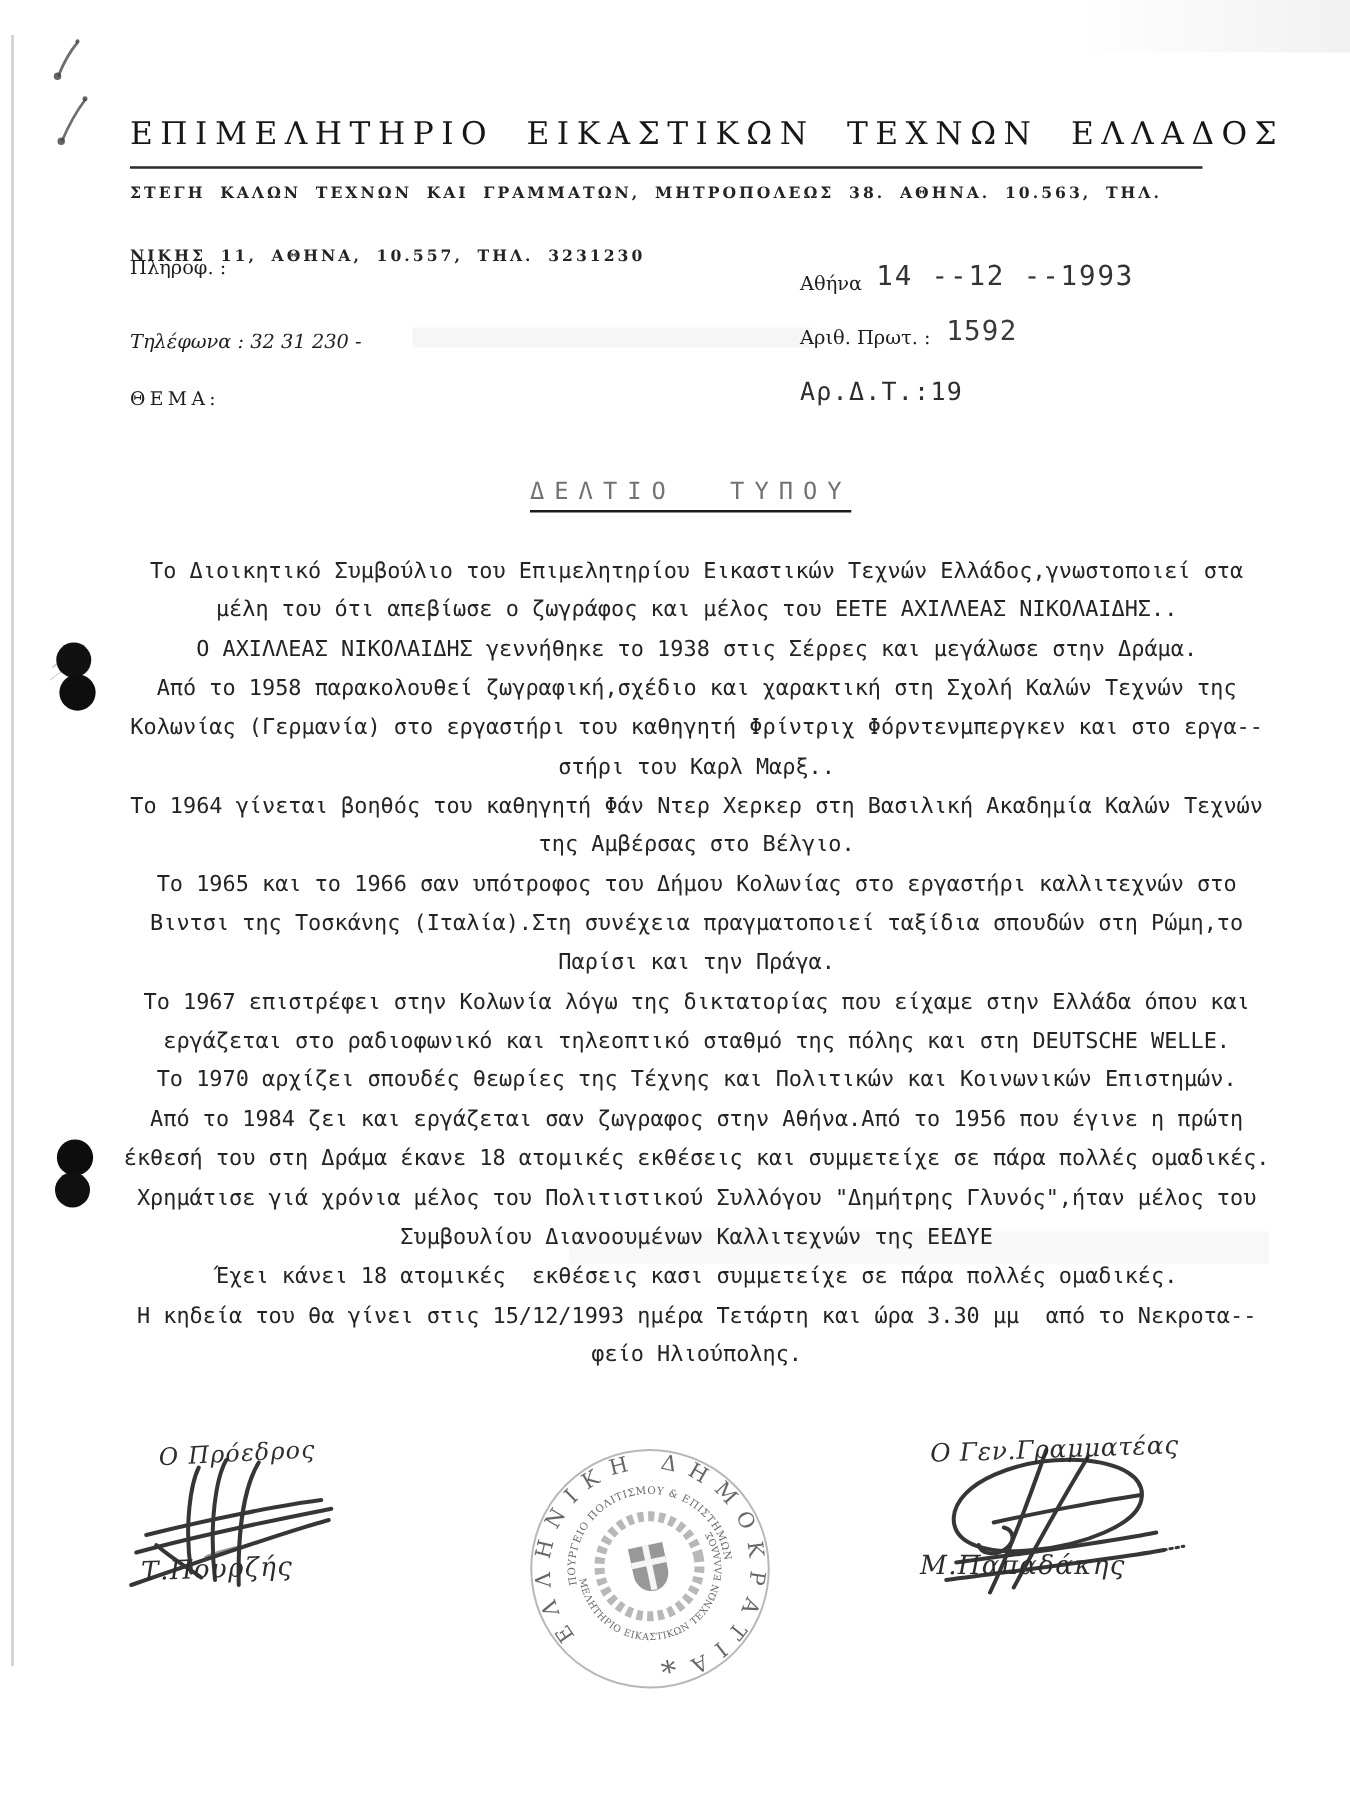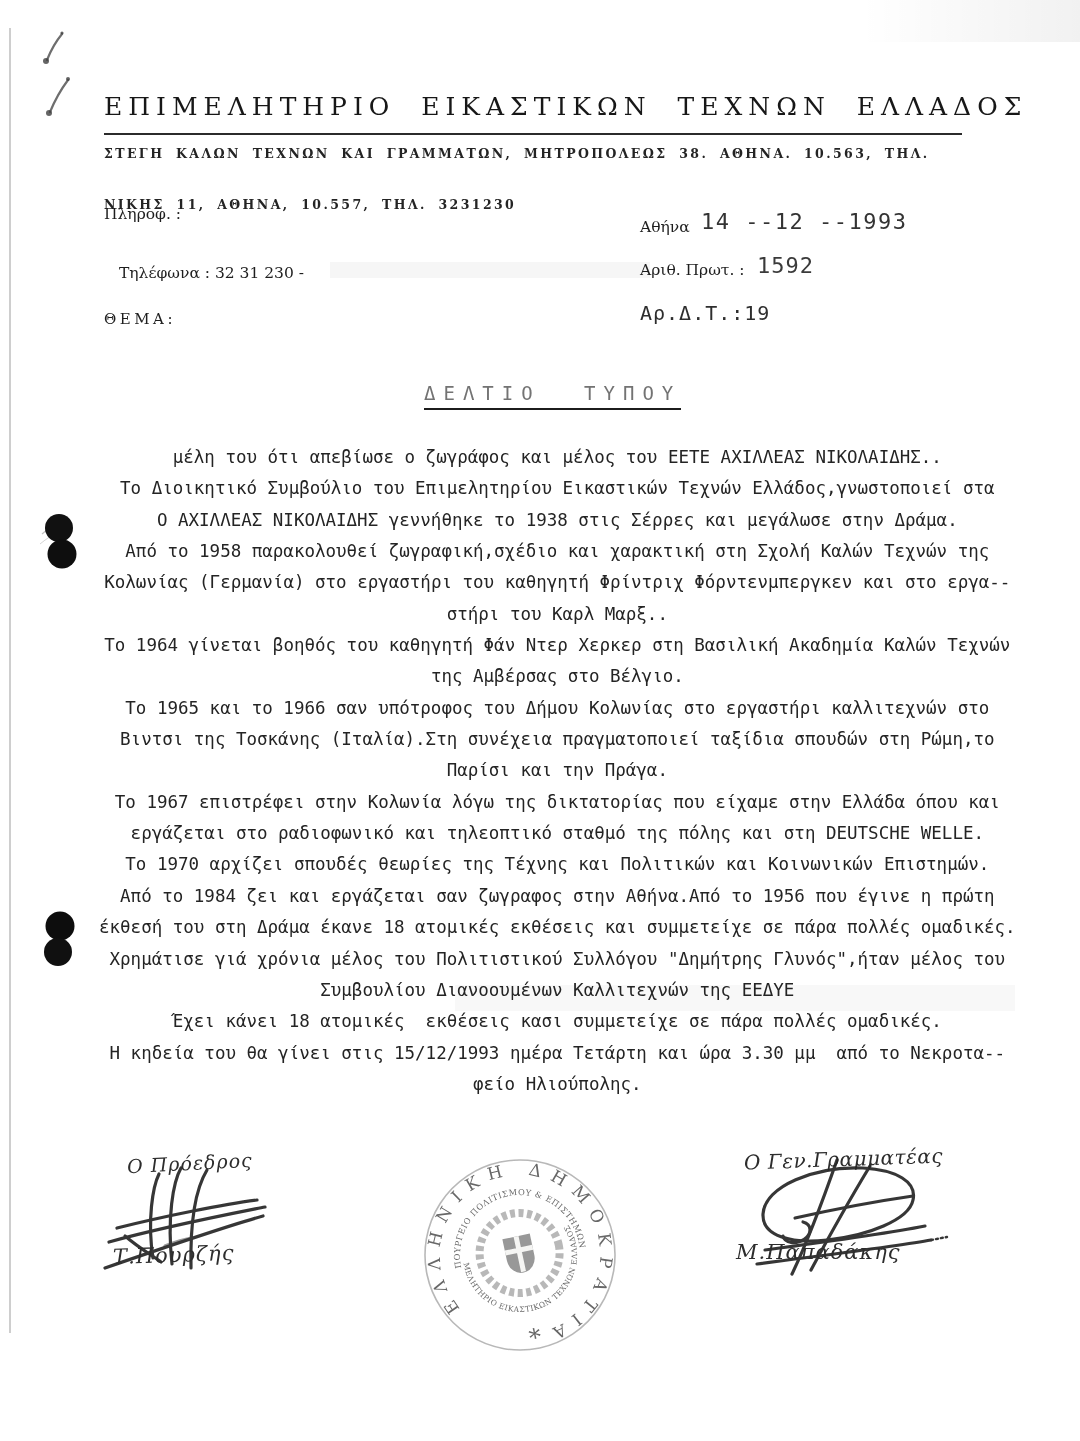--- a/index.html
+++ b/index.html
@@ -15,21 +15,21 @@
     color:#171717;white-space:nowrap;}
   .head-rule{left:104px;top:133px;width:858px;height:2px;background:#2b2b2b;}
   .addr{font-size:12.5px;font-weight:bold;letter-spacing:2.4px;word-spacing:5px;
     color:#242424;white-space:pre;}
   .addr1{left:104px;top:146px;}
   .addr2{left:104px;top:167px;margin-top:30px;}
 
   
   .meta-label{font-size:15.5px;color:#1e1e1e;white-space:pre;}
   .lbl-info{left:104px;top:205px;}
-  .lbl-phones{left:119px;top:264px;}
+  .lbl-phones{left:104px;top:264px;font-style:italic;}
   .lbl-subject{left:104px;top:310px;font-size:15px;letter-spacing:3.5px;}
   .lbl-city{left:640px;top:218px;}
   .val-date{left:701px;top:209px;font-size:22px;letter-spacing:1.5px;color:#333;white-space:pre;}
   .lbl-prot{left:640px;top:261px;}
   .val-prot{left:757px;top:253px;font-size:22px;letter-spacing:1px;color:#3a3a3a;}
   .val-pressno{left:640px;top:301px;font-size:20px;letter-spacing:1px;color:#2e2e2e;}
 
   
   .press-title{left:424px;top:382px;font-size:19px;letter-spacing:8px;word-spacing:24px;
     color:#737373;border-bottom:2.5px solid #1c1c1c;padding-bottom:4px;white-space:nowrap;}
@@ -101,22 +101,22 @@
   <div class="abs meta-label lbl-subject">ΘΕΜΑ:</div>
   <div class="abs meta-label lbl-city">Αθήνα</div>
   <div class="abs mono val-date">14 --12 --1993</div>
   <div class="abs meta-label lbl-prot">Αριθ. Πρωτ. :</div>
   <div class="abs mono val-prot">1592</div>
   <div class="abs mono val-pressno">Αρ.Δ.Τ.:19</div>
 
   <div class="abs mono press-title">ΔΕΛΤΙΟ ΤΥΠΟΥ</div>
 
   <div class="abs mono body-text">
+    <div>Το Διοικητικό Συμβούλιο του Επιμελητηρίου Εικαστικών Τεχνών Ελλάδος,γνωστοποιεί στα</div>
     <div>μέλη του ότι απεβίωσε ο ζωγράφος και μέλος του ΕΕΤΕ ΑΧΙΛΛΕΑΣ ΝΙΚΟΛΑΙΔΗΣ..</div>
-    <div>Το Διοικητικό Συμβούλιο του Επιμελητηρίου Εικαστικών Τεχνών Ελλάδος,γνωστοποιεί στα</div>
     <div>Ο ΑΧΙΛΛΕΑΣ ΝΙΚΟΛΑΙΔΗΣ γεννήθηκε το 1938 στις Σέρρες και μεγάλωσε στην Δράμα.</div>
     <div>Από το 1958 παρακολουθεί ζωγραφική,σχέδιο και χαρακτική στη Σχολή Καλών Τεχνών της</div>
     <div>Κολωνίας (Γερμανία) στο εργαστήρι του καθηγητή Φρίντριχ Φόρντενμπεργκεν και στο εργα--</div>
     <div>στήρι του Καρλ Μαρξ..</div>
     <div>Το 1964 γίνεται βοηθός του καθηγητή Φάν Ντερ Χερκερ στη Βασιλική Ακαδημία Καλών Τεχνών</div>
     <div>της Αμβέρσας στο Βέλγιο.</div>
     <div>Το 1965 και το 1966 σαν υπότροφος του Δήμου Κολωνίας στο εργαστήρι καλλιτεχνών στο</div>
     <div>Βιντσι της Τοσκάνης (Ιταλία).Στη συνέχεια πραγματοποιεί ταξίδια σπουδών στη Ρώμη,το</div>
     <div>Παρίσι και την Πράγα.</div>
     <div>Το 1967 επιστρέφει στην Κολωνία λόγω της δικτατορίας που είχαμε στην Ελλάδα όπου και</div>

